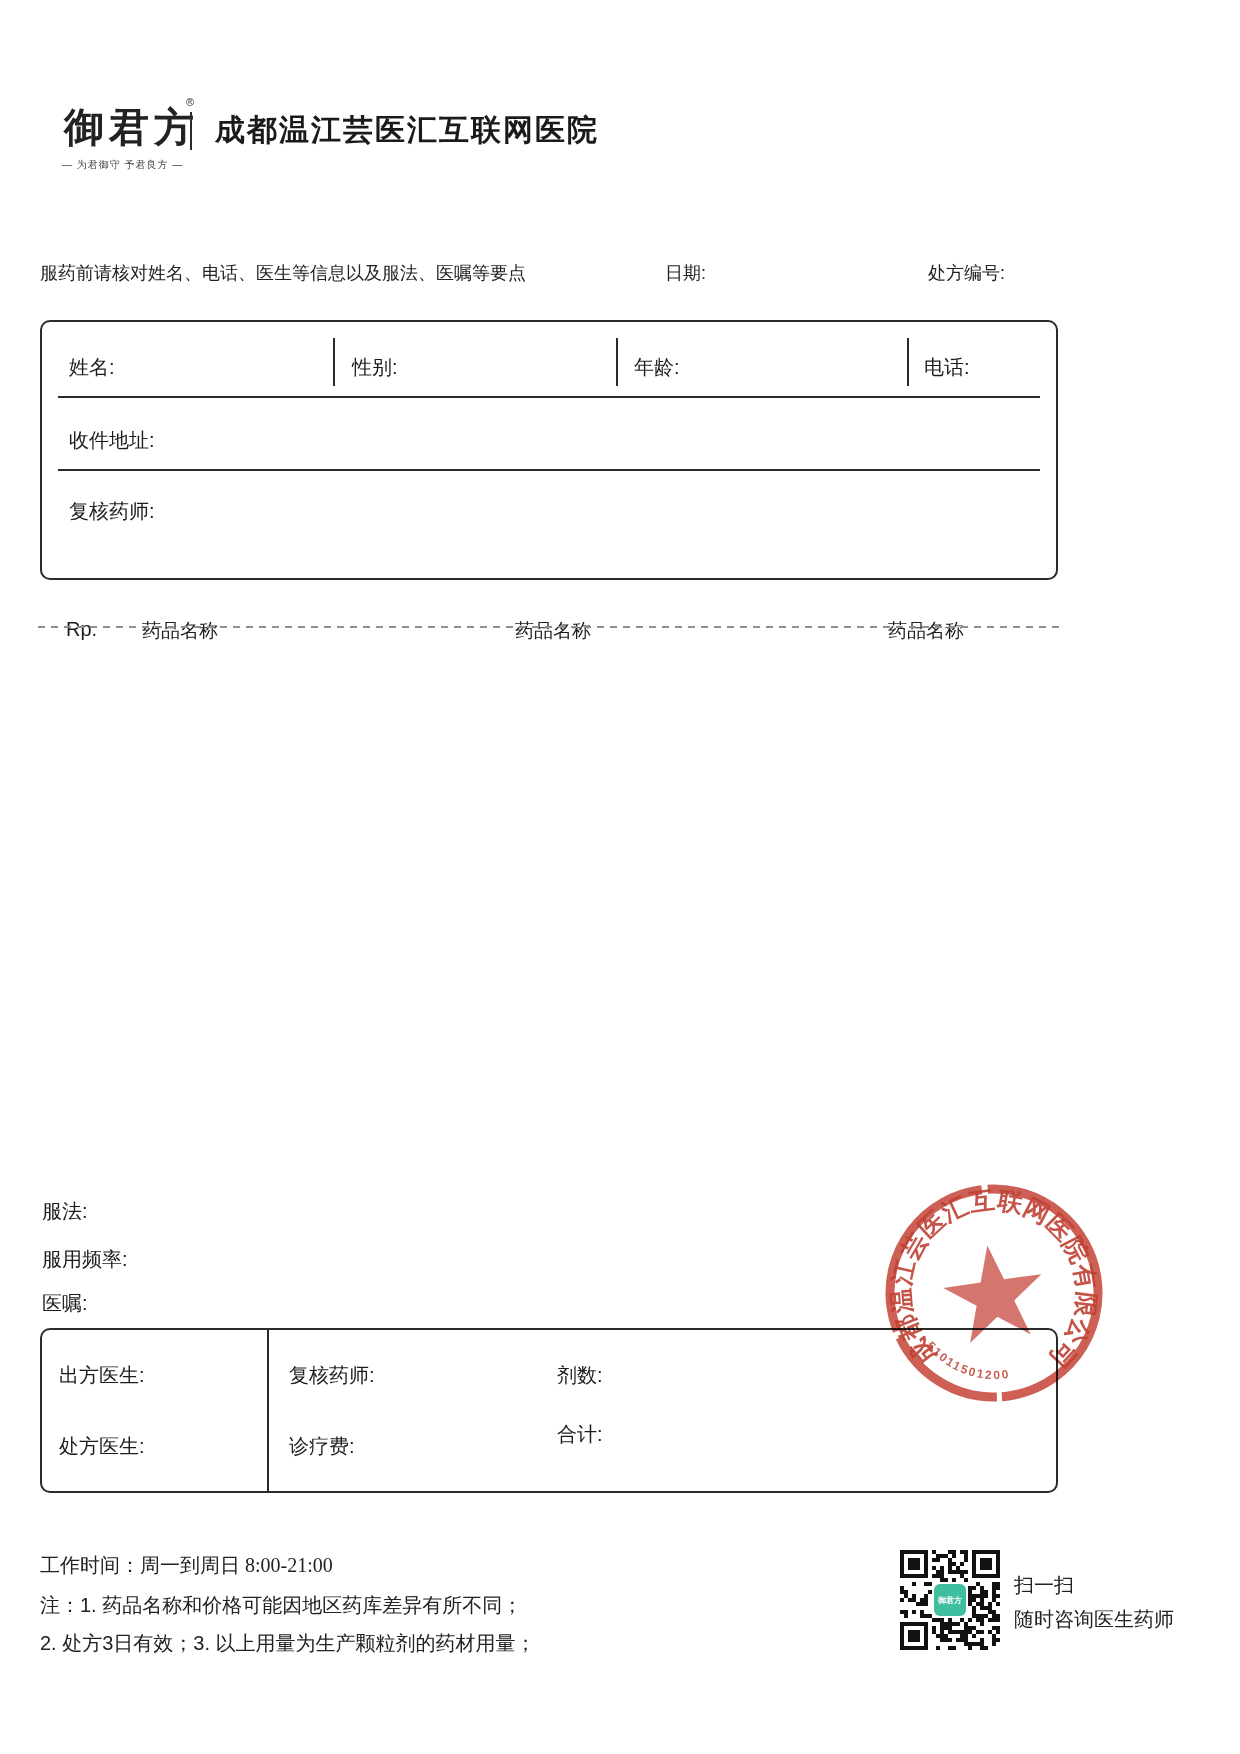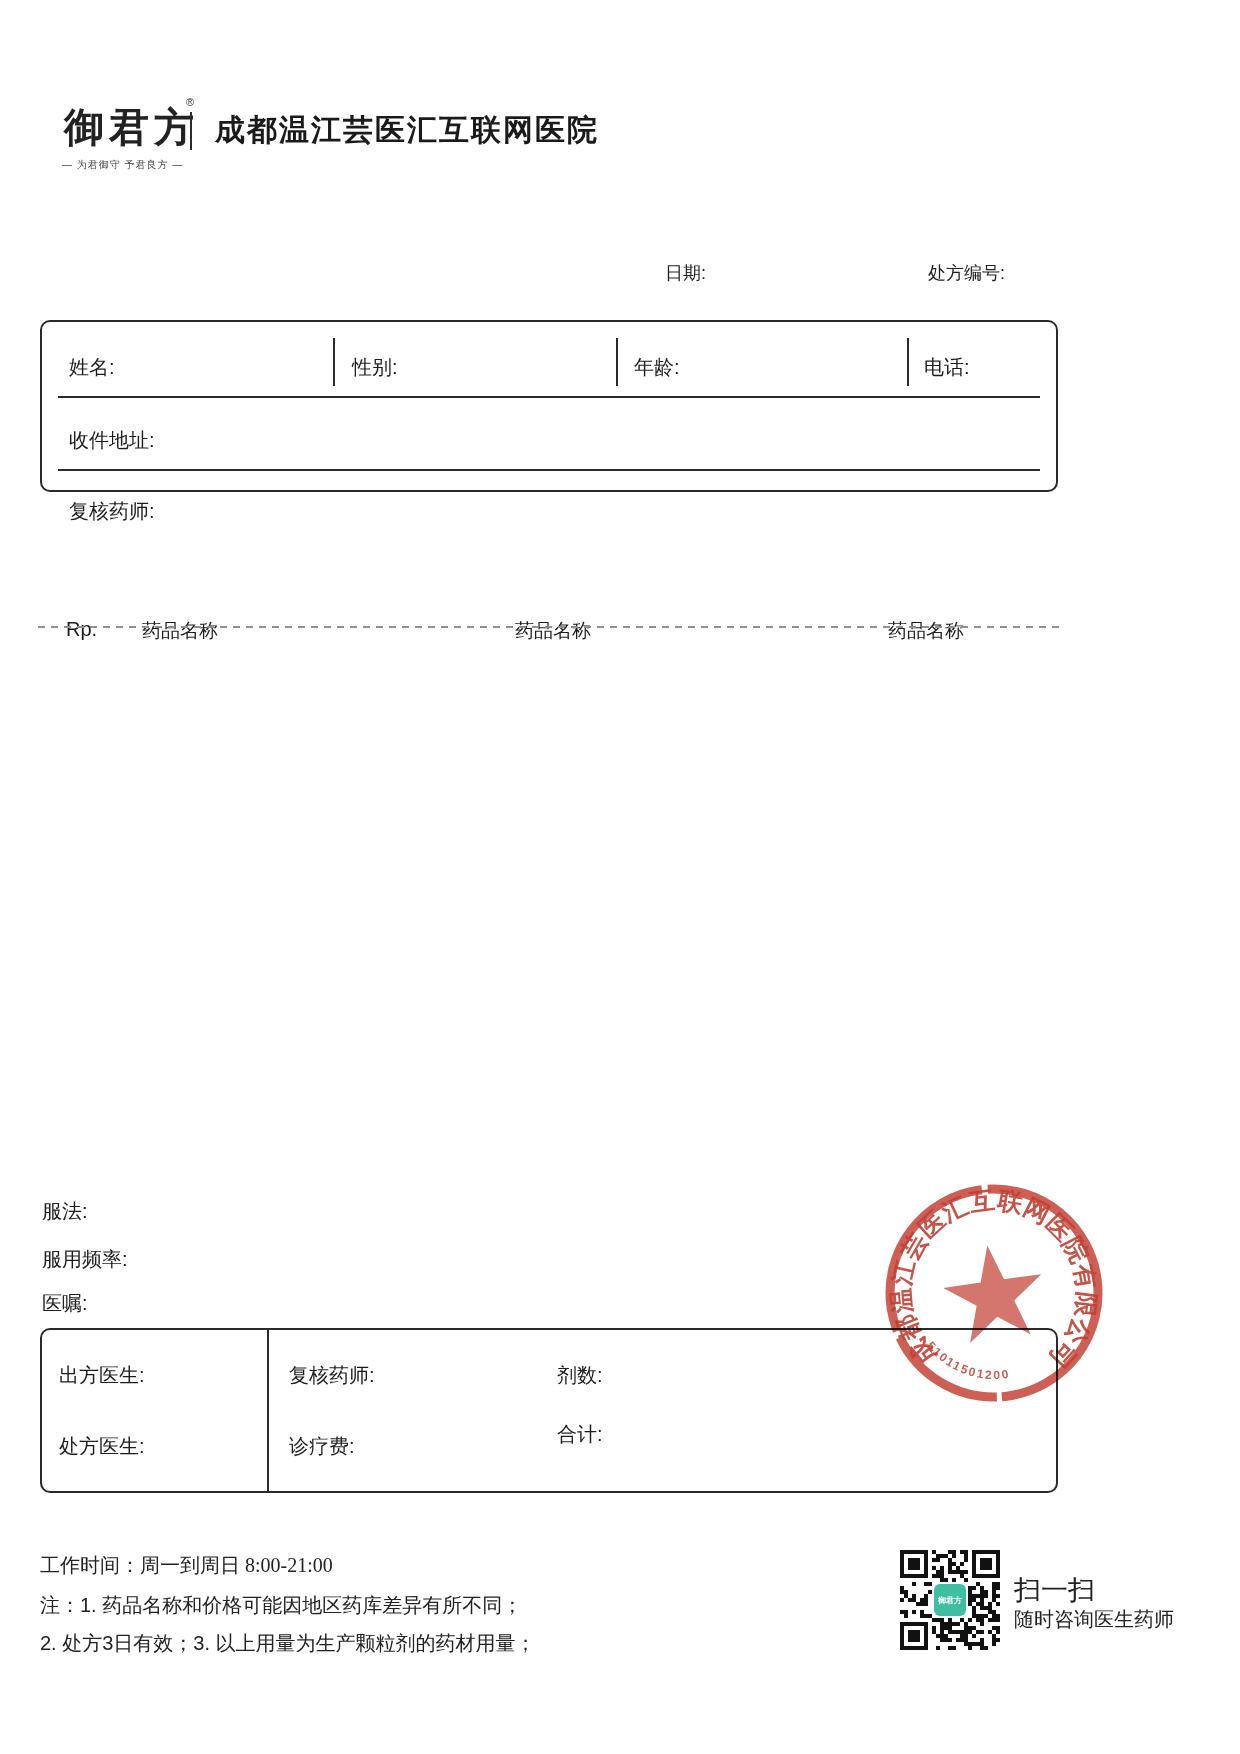--- a/index.html
+++ b/index.html
@@ -10,53 +10,54 @@
              font-weight:bold;font-size:40px;letter-spacing:5px;color:#222;}
   .logo-reg{position:absolute;left:186px;top:96px;font-size:11px;color:#333;}
   .logo-bar{position:absolute;left:190px;top:112px;width:2px;height:38px;background:#2c2c2c;}
   .logo-tagline{position:absolute;left:62px;top:158px;width:130px;font-size:10px;letter-spacing:1px;
                 color:#444;white-space:nowrap;}
   .hospital-title{position:absolute;left:215px;top:110px;font-size:30px;font-weight:bold;color:#1a1a1a;letter-spacing:2px;}
   
   .notice{position:absolute;top:261px;font-size:18px;color:#222;}
   
   .fbox{position:absolute;left:40px;width:1018px;border:2px solid #2a2a2a;border-radius:10px;box-sizing:border-box;background:transparent;}
-  .patient-box{top:320px;height:172px;}
+  .patient-box{top:320px;height:260px;}
   .signoff-box{top:1328px;height:165px;}
   .flabel{position:absolute;font-size:20px;color:#1c1c1c;white-space:nowrap;}
   .vdiv{position:absolute;width:2px;background:#2a2a2a;}
   .hline{position:absolute;left:16px;right:16px;height:2px;background:#2a2a2a;}
   
   .rp{position:absolute;top:578px;font-size:20px;color:#1c1c1c;margin-top:40px;}
   .dash-line{position:absolute;left:38px;top:626px;width:1022px;height:2px;
              background:repeating-linear-gradient(90deg,#8f8f8f 0 7px,transparent 7px 13px);}
   
   .usage{position:absolute;left:42px;font-size:20px;color:#1c1c1c;margin-top:22px;}
   
   .stamp{position:absolute;left:878px;top:1177px;width:232px;height:232px;
          transform:rotate(-8deg);mix-blend-mode:multiply;opacity:.92;z-index:5;}
   
   .foot{position:absolute;left:40px;font-size:20px;color:#222;}
   .qr{position:absolute;left:900px;top:1550px;width:100px;height:100px;}
-  .qr-scan{position:absolute;left:1014px;top:1572px;font-size:27px;color:#222;}
+  .qr-scan{position:absolute;left:1014px;top:1572px;font-size:20px;color:#222;}
   .qr-desc{position:absolute;left:1014px;top:1606px;font-size:20px;color:#222;}
 </style>
 </head>
 <body>
 
 <div class="page">
 
   <div>
     <span class="logo-text">御君方</span>
     <span class="logo-reg">®</span>
     <span class="logo-bar"></span>
     <div class="logo-tagline">— 为君御守 予君良方 —</div>
   </div>
   <div class="hospital-title">成都温江芸医汇互联网医院</div>
 
+  <div class="notice" style="left:40px;">服药前请核对姓名、电话、医生等信息以及服法、医嘱等要点</div>
   <div class="notice" style="left:665px;">日期:</div>
   <div class="notice" style="left:928px;">处方编号:</div>
 
   <div class="fbox patient-box">
     <span class="flabel" style="left:27px;top:32px;">姓名:</span>
     <span class="flabel" style="left:310px;top:32px;">性别:</span>
     <span class="flabel" style="left:592px;top:32px;">年龄:</span>
     <span class="flabel" style="left:882px;top:32px;">电话:</span>
     <span class="vdiv" style="left:291px;top:16px;height:48px;"></span>
     <span class="vdiv" style="left:574px;top:16px;height:48px;"></span>

